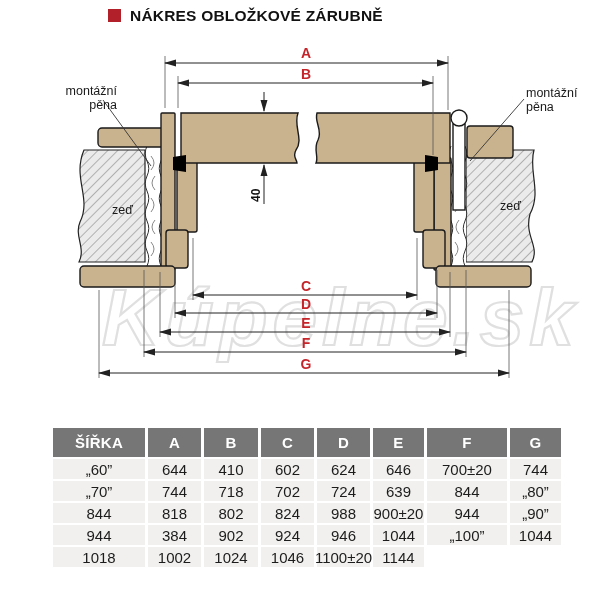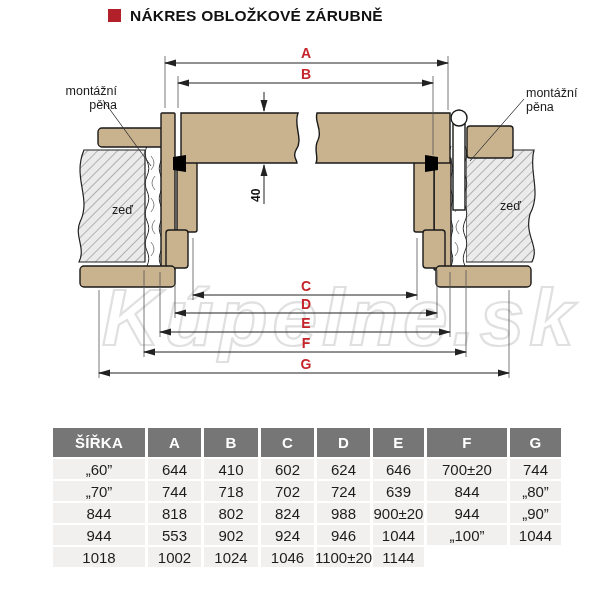--- a/index.html
+++ b/index.html
@@ -179,21 +179,21 @@
     <div class="td">844</div>
     <div class="td">818</div>
     <div class="td">802</div>
     <div class="td">824</div>
     <div class="td">988</div>
     <div class="td">900±20</div>
     <div class="td">944</div>
 
     <div class="td">„90”</div>
     <div class="td">944</div>
-    <div class="td">553</div>
+    <div class="td">384</div>
     <div class="td">902</div>
     <div class="td">924</div>
     <div class="td">946</div>
     <div class="td">1044</div>
 
     <div class="td">„100”</div>
     <div class="td">1044</div>
     <div class="td">1018</div>
     <div class="td">1002</div>
     <div class="td">1024</div>

